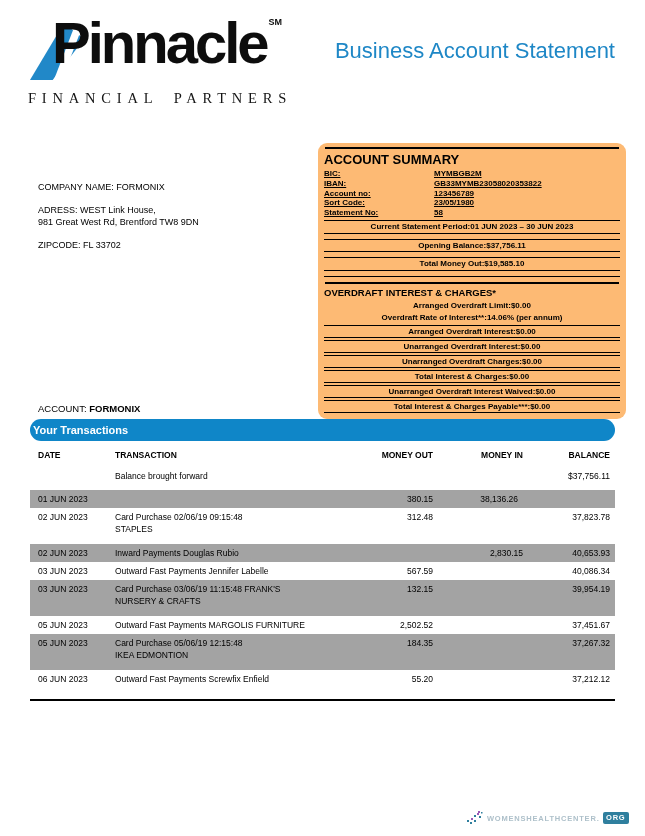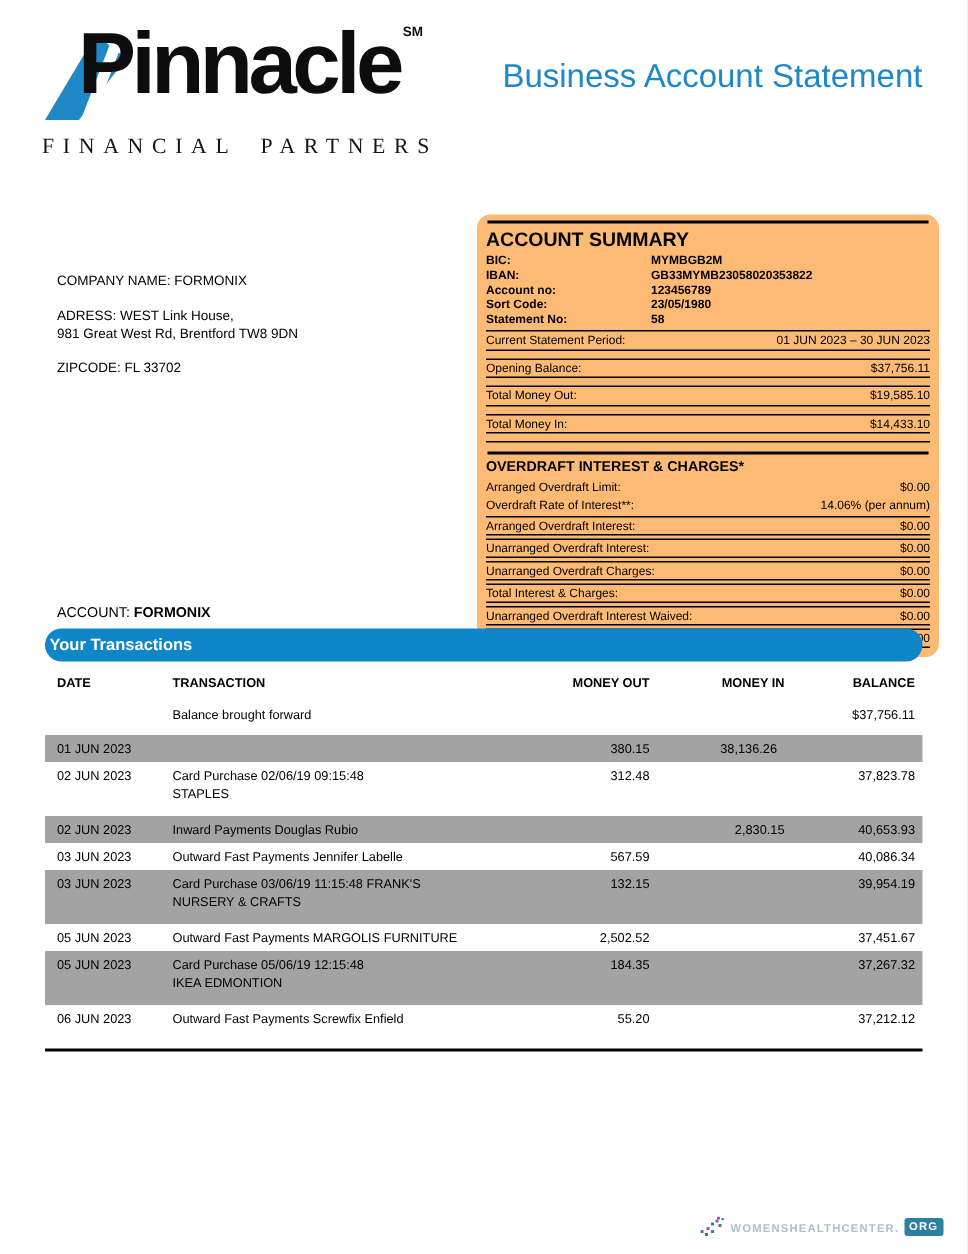--- a/index.html
+++ b/index.html
@@ -31,29 +31,29 @@
   
   .company { position:absolute; left:38px; top:181px; font-size:9px; line-height:1.35; }
   .company .gap { height:11px; }
 
   
   .gbox { position:absolute; left:318px; width:308px; background:#fdba74;
     border-radius:9px; padding:4px 6px 6px; }
   .box-topline { border-top:2px solid #000; margin:0 1px 3px; }
   .summary-box { top:143px; }
   .summary-title { font-size:13px; font-weight:bold; line-height:16px; margin-bottom:1px; }
-  .kv-row { display:flex; font-size:8px; font-weight:bold; line-height:9.8px; }
+  .kv-row { display:flex; font-size:8px; font-weight:bold; line-height:9.8px;text-decoration:underline; }
   .kv-label { width:110px; flex:none; }
-  .bal-row, .od-row { display:flex; justify-content:space-between;
-    font-size:8px; font-weight:normal; line-height:9.5px; }
+  .bal-row, .od-row { display:flex; justify-content:center;
+    font-size:8px; font-weight:bold; line-height:9.5px; }
   .bal-row { border-top:1px solid #000; border-bottom:1px solid #000;
     padding:1px 0; margin-top:5px; }
   .bal-row:first-child { margin-top:2.5px; }
 
-  .overdraft-box { top:297px; }
+  .overdraft-box { top:278px; }
   .od-title { font-size:9.5px; font-weight:bold; line-height:12px; margin-bottom:1px; }
   .od-row { padding:1px 0; }
   .od-row.lined { border-top:1px solid #000; border-bottom:1px solid #000; margin-top:1.5px; }
 
   
   .account-line { position:absolute; left:38px; top:403px; font-size:9.5px; }
   .account-line .acc-name { font-weight:bold; }
   .trans-bar { position:absolute; left:30px; top:419px; width:585px; height:22px;
     background:#0f86c8; border-radius:11px; color:#fff; font-weight:bold;
     font-size:11px; line-height:22px; padding-left:3px; }

